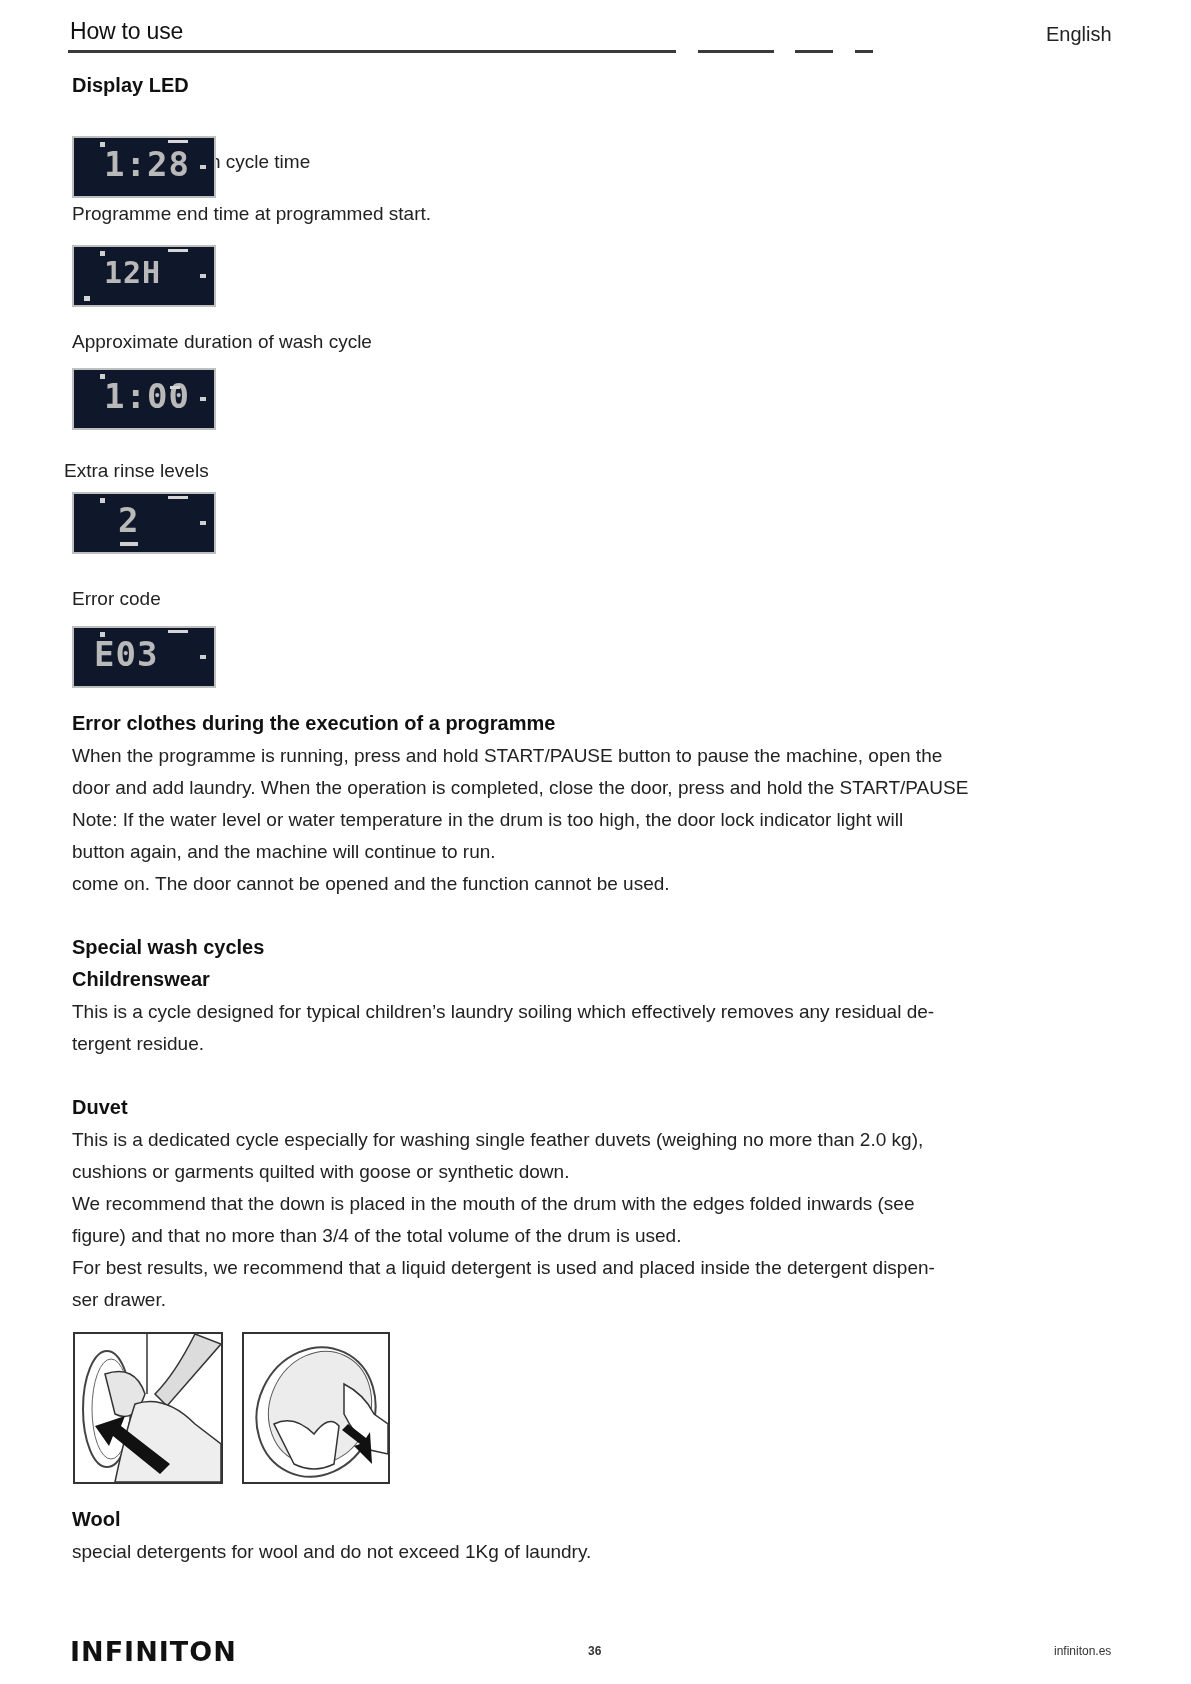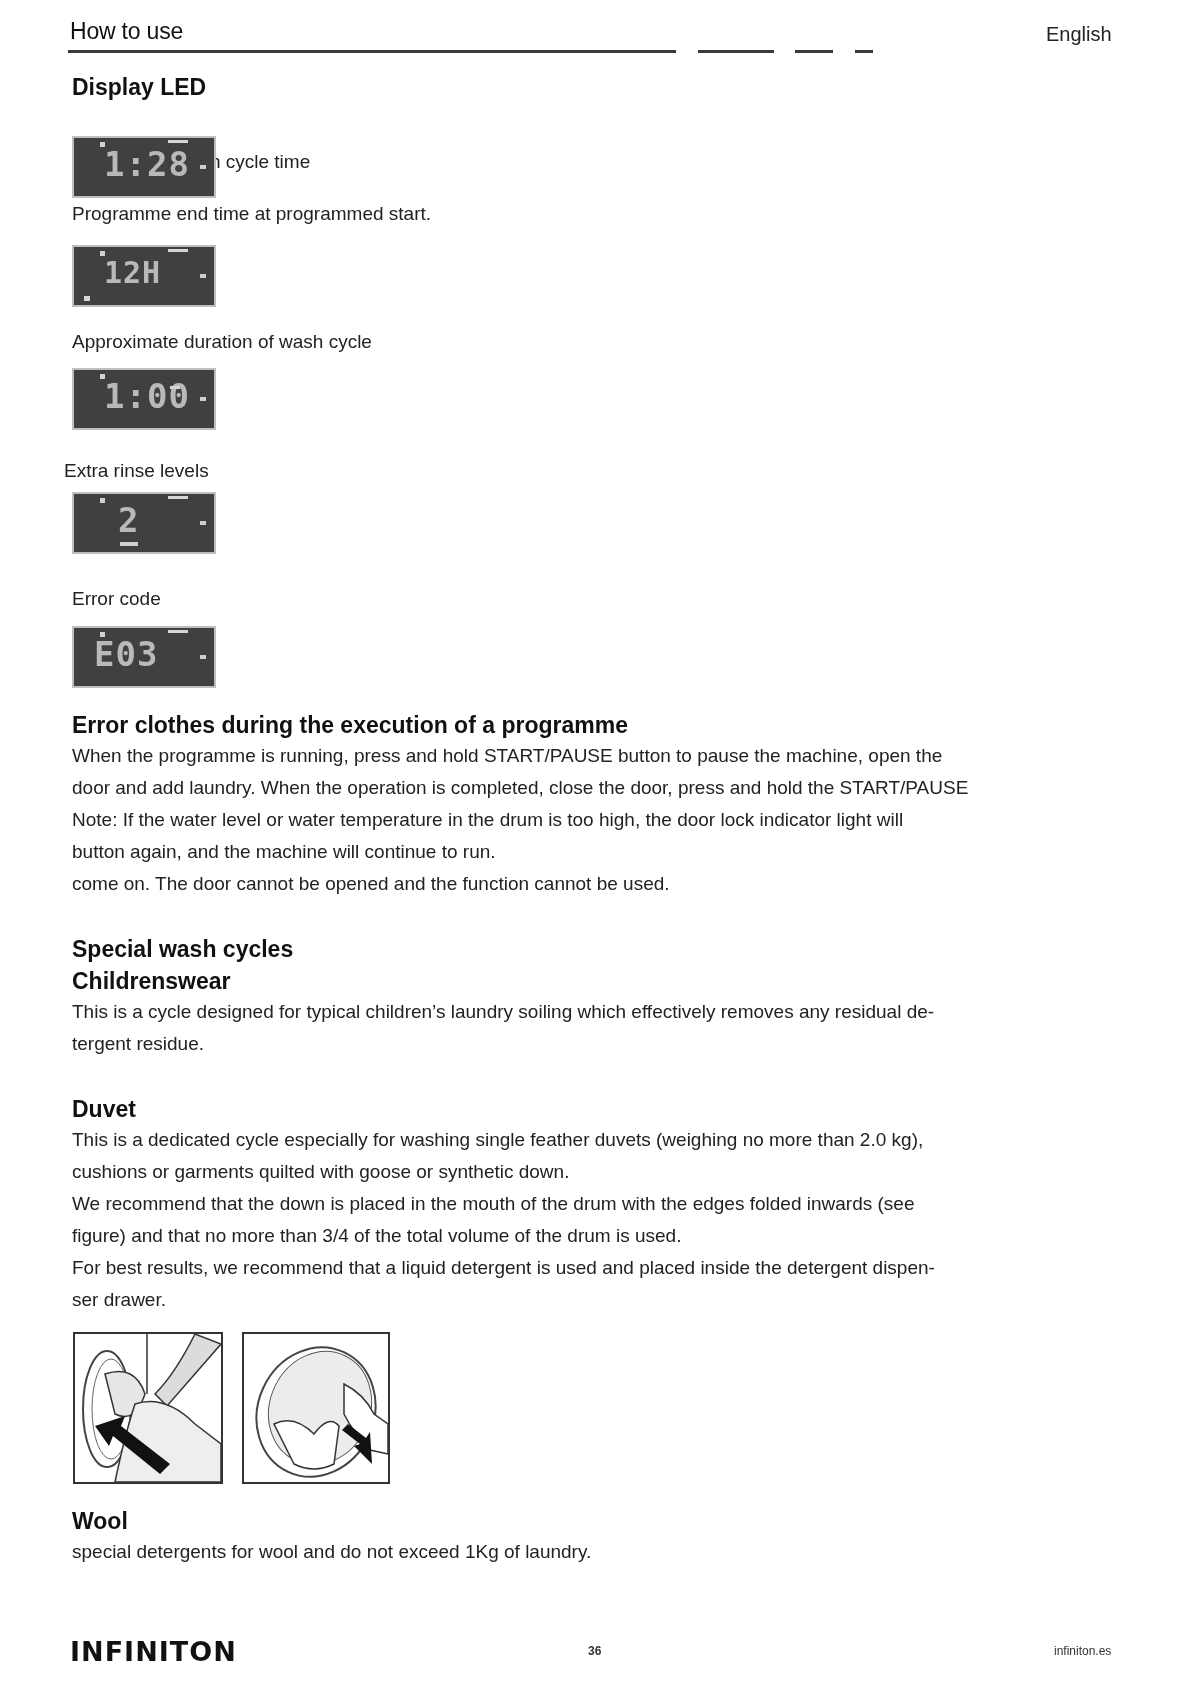--- a/index.html
+++ b/index.html
@@ -10,25 +10,25 @@
     }
     .abs { position: absolute; }
     .header-title {
       left: 70px; top: 18px; font-size: 23px; font-weight: normal; color: #111;
       letter-spacing: -0.2px;
       text-align: right;
     }
     .header-rule { top: 50px; height: 3px; background: #3a3a3a; }
     .header-lang { left: 1046px; top: 23px; font-size: 20px; color: #222; }
 
-    .h-bold { font-weight: bold; font-size: 23px; color: #111; }
+    .h-bold { font-weight: bold; font-size: 20px; color: #111; }
     .p { font-size: 19px; color: #222; line-height: 32px; }
 
     .led {
-      width: 144px; height: 62px; border: 2px solid #bfbfbf; background: #404040;
+      width: 144px; height: 62px; border: 2px solid #bfbfbf; background: #0f172a;
       box-sizing: border-box;
     }
     .led .digits {
       position: absolute; left: 26px; top: 6px; font-family: "DejaVu Sans Mono", monospace;
       font-size: 34px; color: #b9b9b9; letter-spacing: 1px; font-weight: bold;
     }
     .led .dot-tl { position: absolute; left: 26px; top: 4px; width: 5px; height: 5px; background: #d0d0d0; }
     .led .mark-tr { position: absolute; right: 26px; top: 2px; width: 20px; height: 3px; background: #d6d6d6; }
     .led .mark-r { position: absolute; right: 8px; top: 27px; width: 6px; height: 4px; background: #cfcfcf; }
     .led .mark-bl { position: absolute; left: 10px; bottom: 4px; width: 6px; height: 5px; background: #d6d6d6; }

